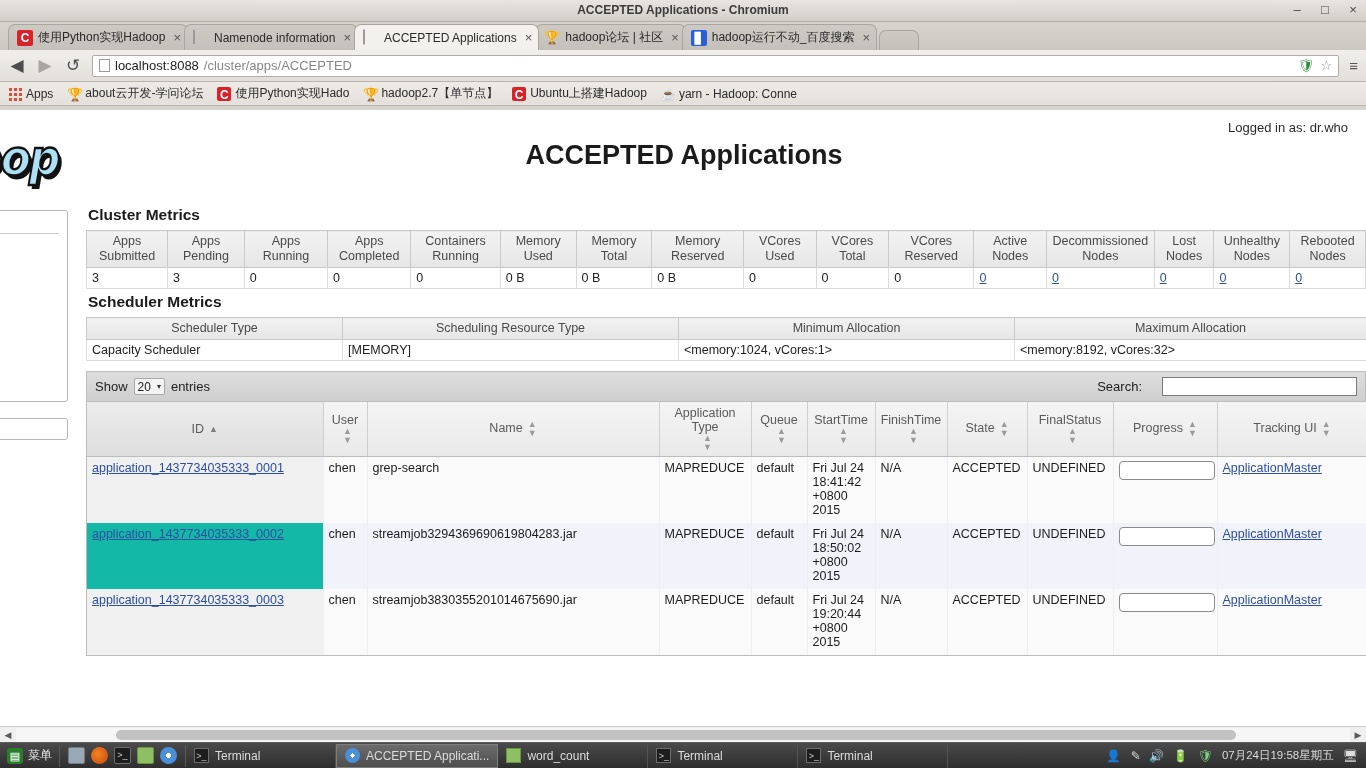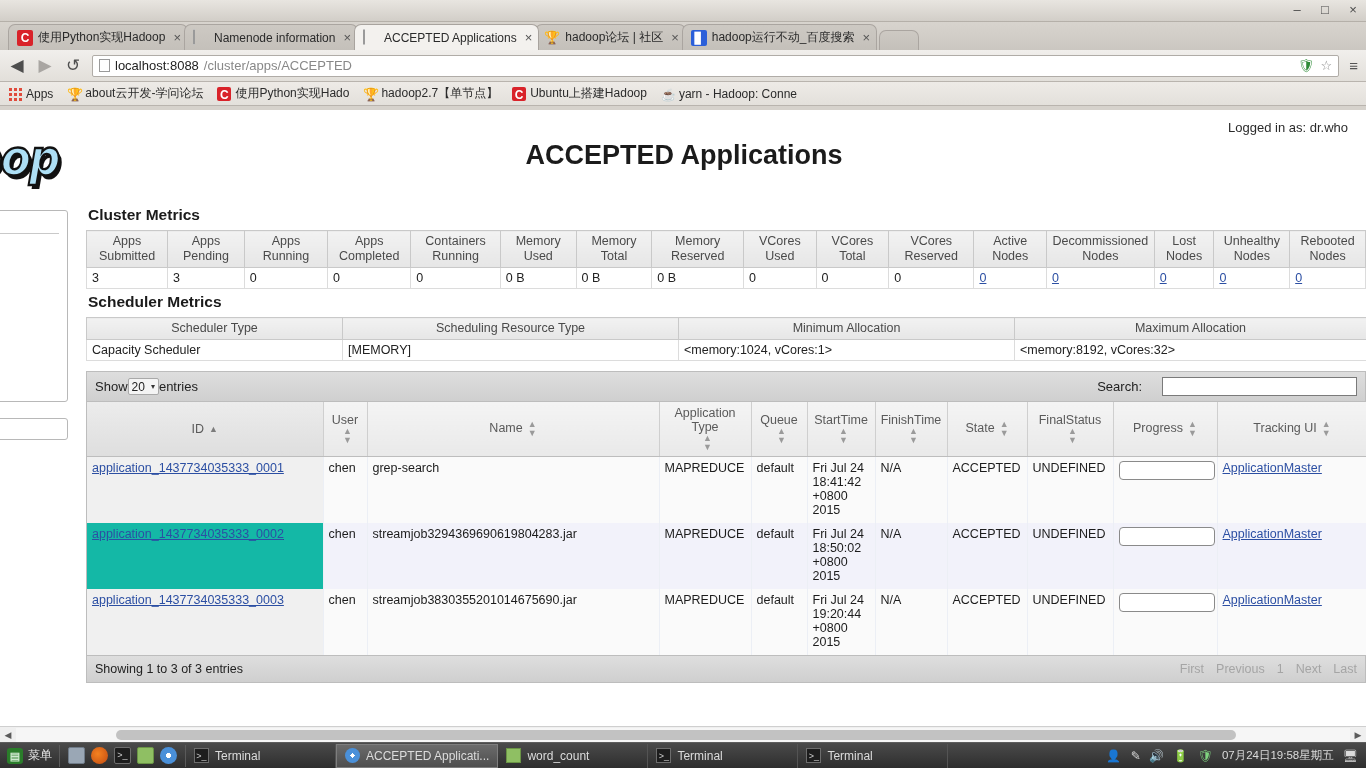--- a/index.html
+++ b/index.html
@@ -204,21 +204,21 @@
 
   
   .dt-wrap { margin-top: 10px; border: 1px solid #bdbdbd; }
   .dt-top {
     background: linear-gradient(to bottom,#dedede,#cfcfcf);
     border-bottom: 1px solid #bdbdbd;
     padding: 5px 8px;
     display: flex; align-items: center; justify-content: space-between;
     font-size: 13px; color: #222;
   }
-  .dt-length { display: flex; align-items: center; }
+  .dt-length { display: flex; align-items: center; gap: 6px; }
   .dt-select {
     background: #f4f4f4; border: 1px solid #a9a9a9; border-radius: 2px;
     font-size: 12px; padding: 0 3px; height: 17px;
     display: inline-flex; align-items: center; gap: 6px; color: #222;
   }
   .dt-select .caret { font-size: 8px; color: #333; }
   .dt-filter { display: flex; align-items: center; gap: 20px; }
   .dt-filter input {
     width: 195px; height: 19px;
     border: 1px solid #7a7a7a; background: #fff;
@@ -327,20 +327,21 @@
   .tray { display: flex; align-items: center; gap: 9px; padding: 0 8px; color: #dcdcdc; font-size: 11.5px; }
   .tray .ti { font-size: 12px; }
   .tray .shield-g { color: #7fd37f; }
 </style>
 </head>
 <body>
 
 <div id="window">
 
   <div class="titlebar">
+    <div class="title">ACCEPTED Applications - Chromium</div>
     <div class="wbtns">
       <span class="wbtn">–</span>
       <span class="wbtn">□</span>
       <span class="wbtn">×</span>
     </div>
   </div>
 
   <div class="tabstrip">
     <div class="tab">
       <span class="favicon fav-c">C</span>
@@ -635,30 +636,20 @@
                 <td>ACCEPTED</td>
                 <td>UNDEFINED</td>
                 <td>
                     <span class="progbar"></span>
                   </td>
                 <td><a class="applink">ApplicationMaster</a></td>
               </tr>
             </tbody>
           </table>
 
-          <div class="dt-bottom">
-            <span>Showing 1 to 3 of 3 entries</span>
-            <span class="dt-paginate">
-              <span>First</span>
-              <span>Previous</span>
-              <span class="pg-cur">1</span>
-              <span>Next</span>
-              <span>Last</span>
-            </span>
-          </div>
         </div>
 
       </div>
     </div>
 
     <div class="hscroll">
       <span class="arrow">◀</span>
       <span class="track">
           <span class="thumb"></span>
         </span>

